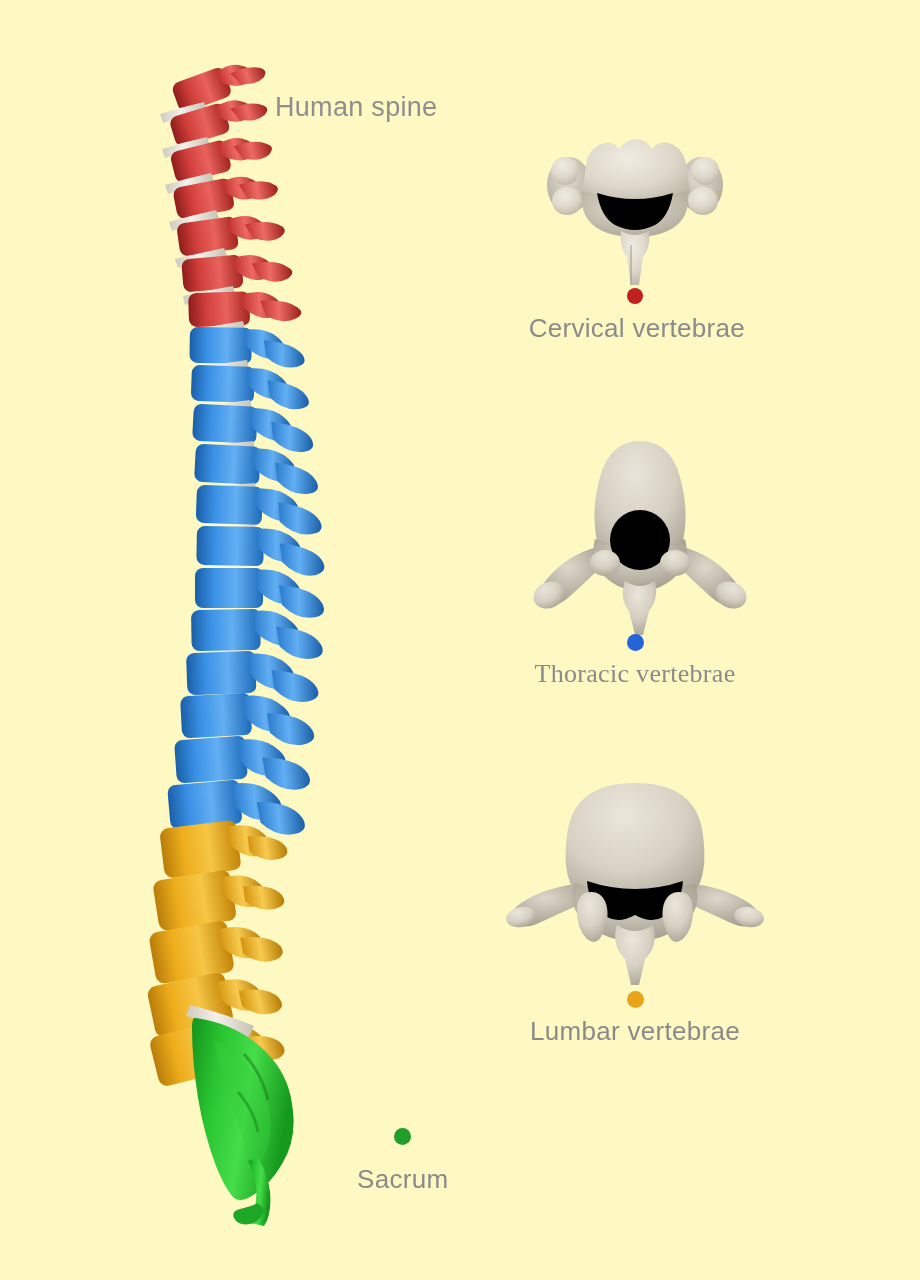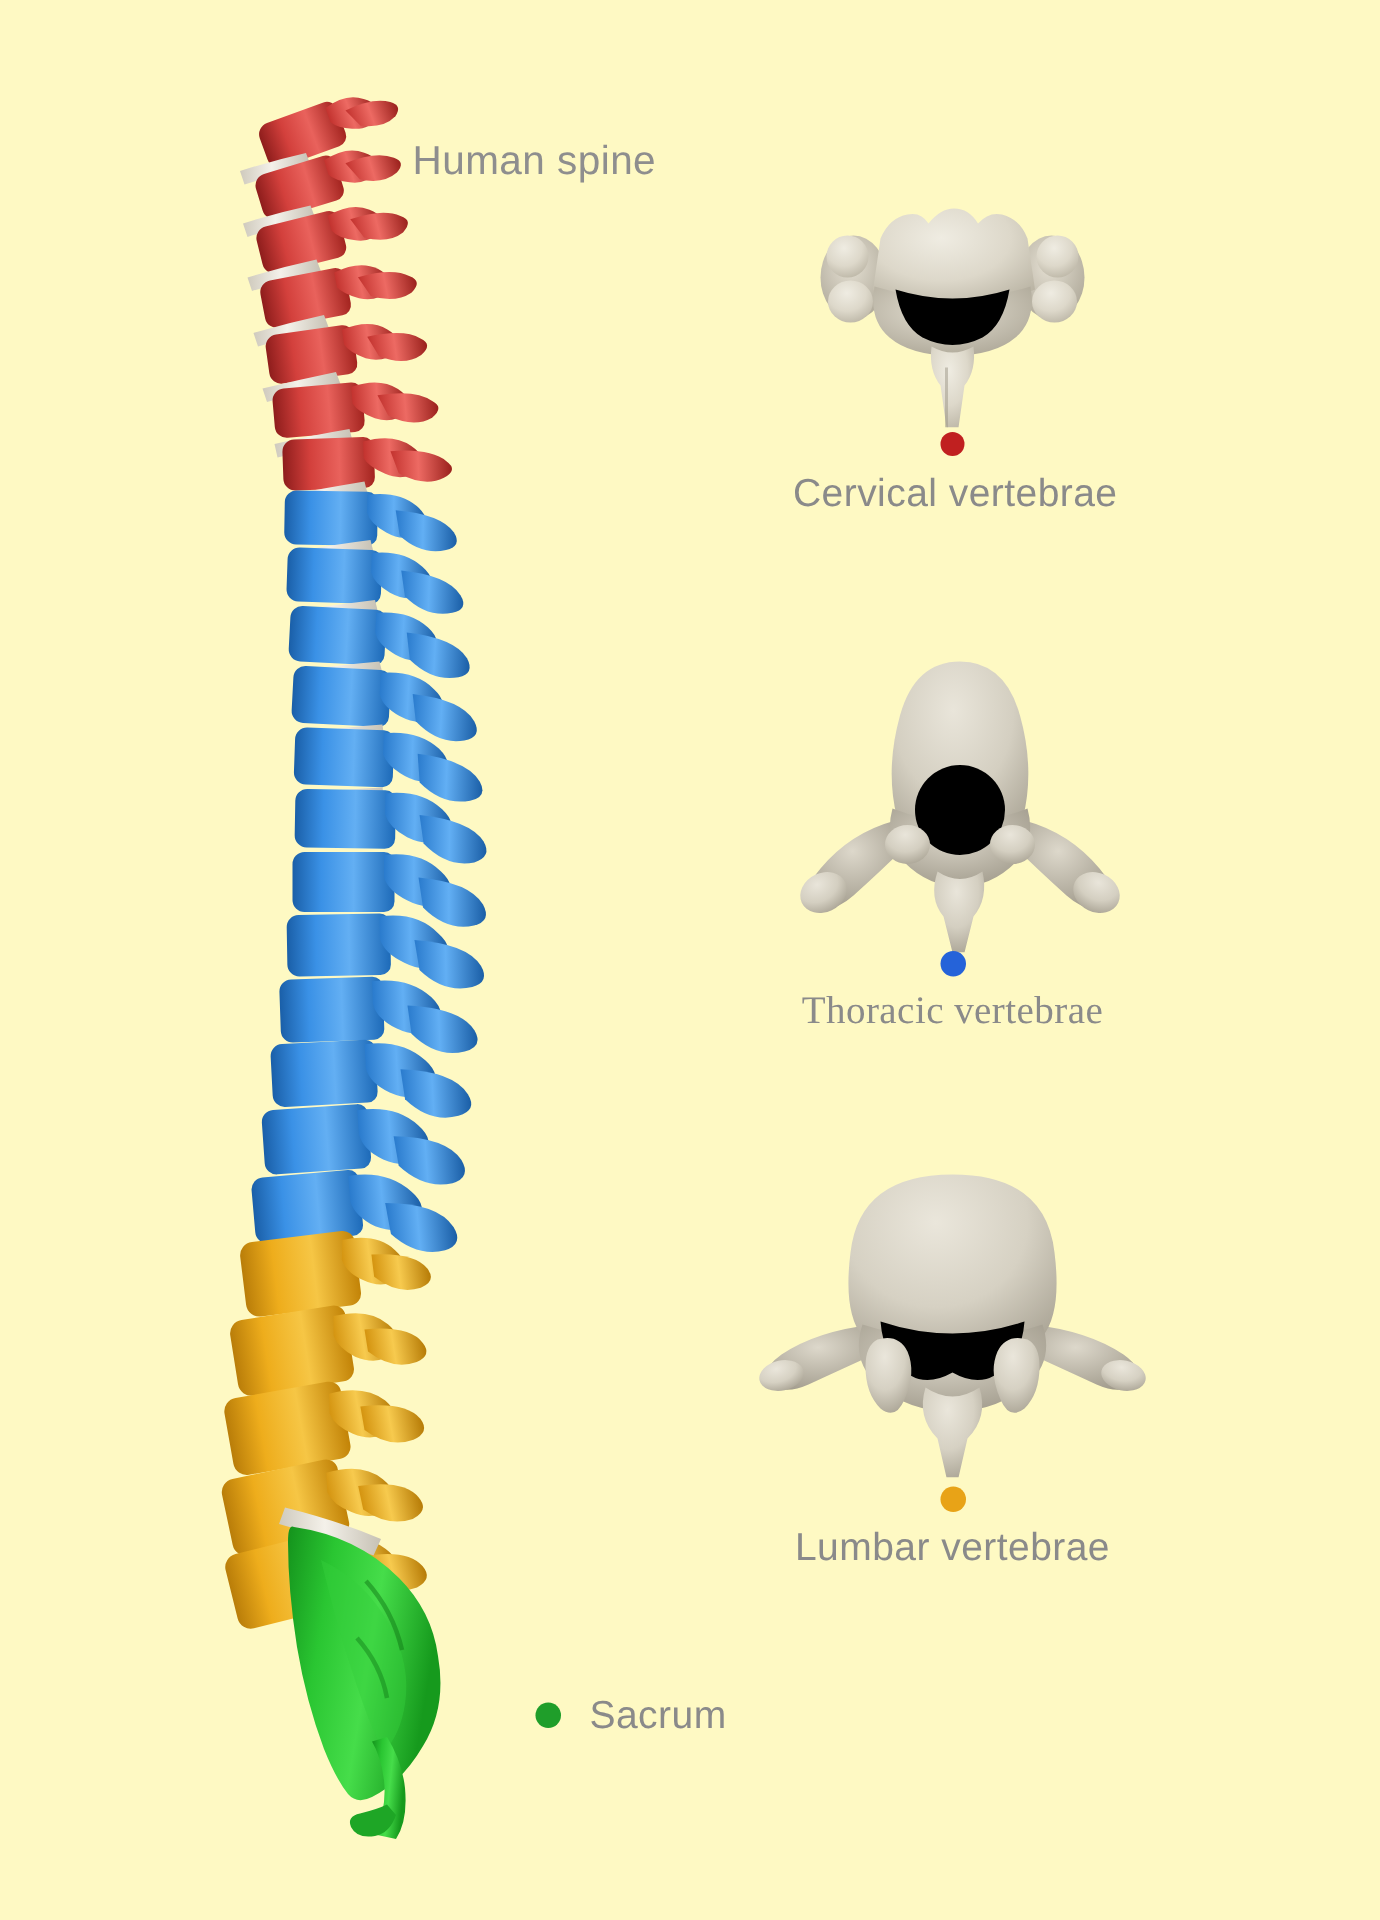--- a/index.html
+++ b/index.html
@@ -45,20 +45,21 @@
     position: absolute;
     border-radius: 50%;
   }
   .sac-row {
     position: absolute;
     left: 357px;
     top: 1128px;
     display: flex;
     align-items: center;
     gap: 19px;
+    flex-direction: column;
   }
   .sac-row .legend-dot { position: relative; left: 0; top: 0; }
   .sac-row .legend-label { position: relative; left: 0; top: 0; }
   svg { display: block; }
   .spine-svg, .model-svg { position: absolute; }
 </style>
 </head>
 <body>
 
 <div id="stage">

